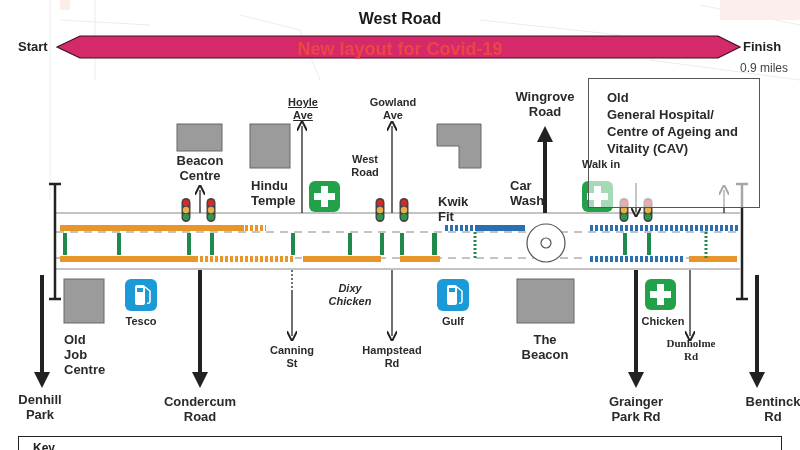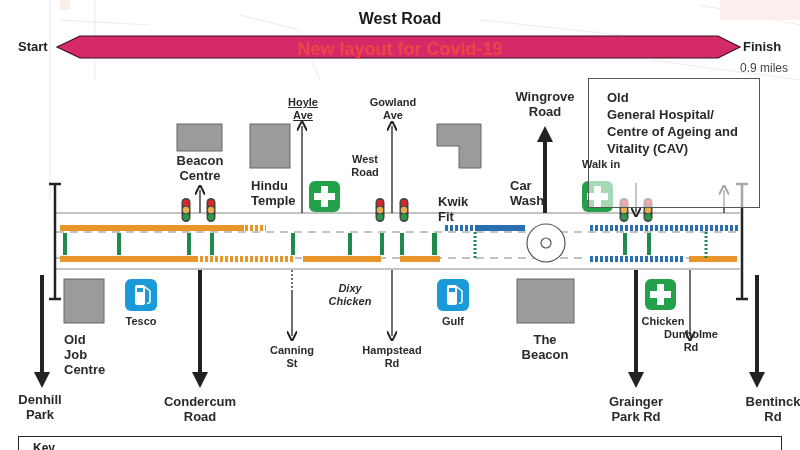--- a/index.html
+++ b/index.html
@@ -248,20 +248,20 @@
 <div class="lbl s11" style="left:324px; top:282px; width:52px; white-space:pre-line;font-style:italic;">Dixy
 Chicken</div>
 <div class="lbl s11" style="left:358px; top:344px; width:68px; white-space:pre-line;">Hampstead
 Rd</div>
 <div class="lbl s11" style="left:433px; top:315px; width:40px;">Gulf</div>
 <div class="lbl s13" style="left:515px; top:333px; width:60px; white-space:pre-line;">The
 Beacon</div>
 <div class="lbl s13" style="left:600px; top:395px; width:72px; white-space:pre-line;">Grainger
 Park Rd</div>
 <div class="lbl s11" style="left:635px; top:315px; width:56px;">Chicken</div>
-<div class="lbl s11" style="left:658px; top:328px; width:66px; white-space:pre-line;">Dunholme
+<div class="lbl s11" style="left:658px; top:337px; width:66px; white-space:pre-line;font-family:Liberation Serif, serif;">Dunholme
 Rd</div>
 <div class="lbl s13" style="left:739px; top:395px; width:68px; white-space:pre-line;">Bentinck
 Rd</div>
 
 <div class="key-box">
   <div class="key-lbl">Key</div>
 </div>
 
 </body></html>

